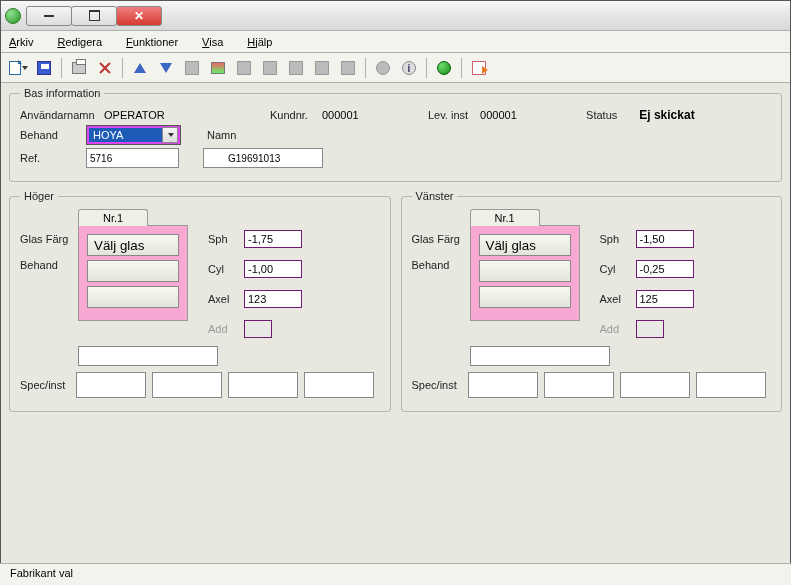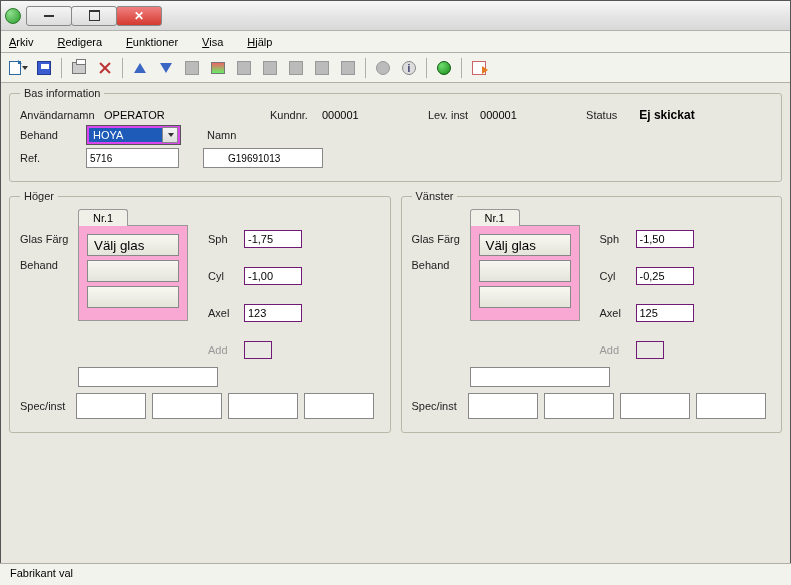--- a/index.html
+++ b/index.html
@@ -120,27 +120,27 @@
     width: 95px; height:20px; border:1px solid #555; background:#d946ef;
     display:flex; align-items:center; padding:0 2px; position:relative;
   }
   .sel-hoya .val{background:#1e5bb8;color:#fff;padding:1px 4px;flex:1;}
   .sel-hoya .arr{width:16px;height:16px;border:1px solid #888;background:linear-gradient(#f5f5f5,#ddd);display:flex;align-items:center;justify-content:center;}
   .sel-empty{height:20px;border:1px solid #888;background:#fff;display:inline-flex;align-items:center;justify-content:flex-end;padding-right:1px;}
   .sel-empty .arr{width:16px;height:16px;border:1px solid #888;background:linear-gradient(#f5f5f5,#ddd);display:flex;align-items:center;justify-content:center;}
   .columns { display:flex; gap:10px; }
   .side { flex:1; }
   .tab {
-    display:inline-block; padding:2px 14px; border:1px solid #999;
+    display:inline-block; padding:2px 24px; border:1px solid #999;
     border-bottom:none; background:#f0f0e8; position:relative; top:1px;
     border-radius:3px 3px 0 0;
   }
   .lens-body { border:1px solid #999; background:#f9a8d4; padding:8px; min-height:80px; width:110px;}
   .lens-btn{width:100%;height:22px;border:1px solid #888;background:linear-gradient(#f8f8f2,#e4e4da);text-align:left;padding:2px 6px;margin-bottom:4px;}
-  .val-grid{display:grid;grid-template-columns:30px 60px;gap:19px 6px;align-items:center;}
+  .val-grid{display:grid;grid-template-columns:30px 60px;gap:12px 6px;align-items:center;}
   .val-grid input{width:58px;height:18px;border:1px solid #701a75;padding:1px 3px;font-size:11px;}
   .muted{color:#999;}
   .spec-row input{height:26px;border:1px solid #888;background:#fff;}
   .statusbar{position:absolute;bottom:0;left:0;right:0;height:22px;background:#f3f3ee;border-top:1px solid #b0b0a8;padding:3px 10px;font-size:11px;}
 </style>
 </head>
 <body>
 
 <div class="titlebar">
   <div class="app-icon"></div>

